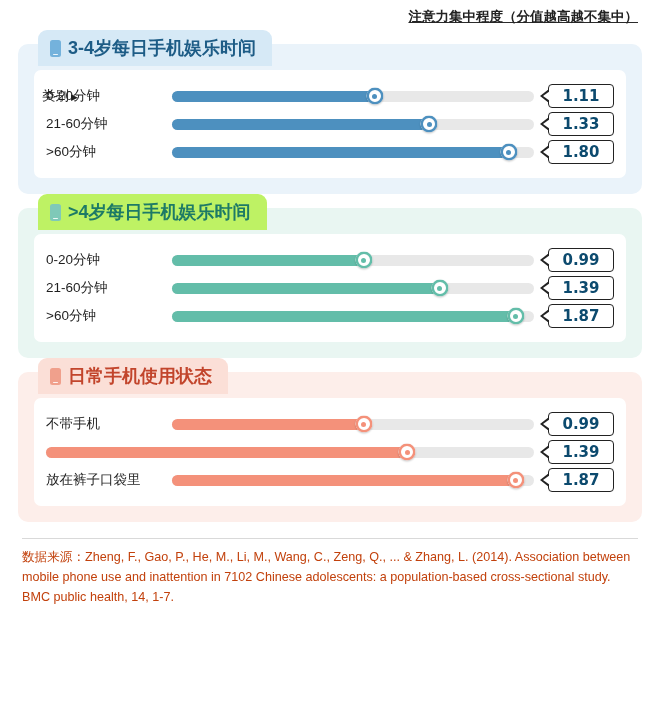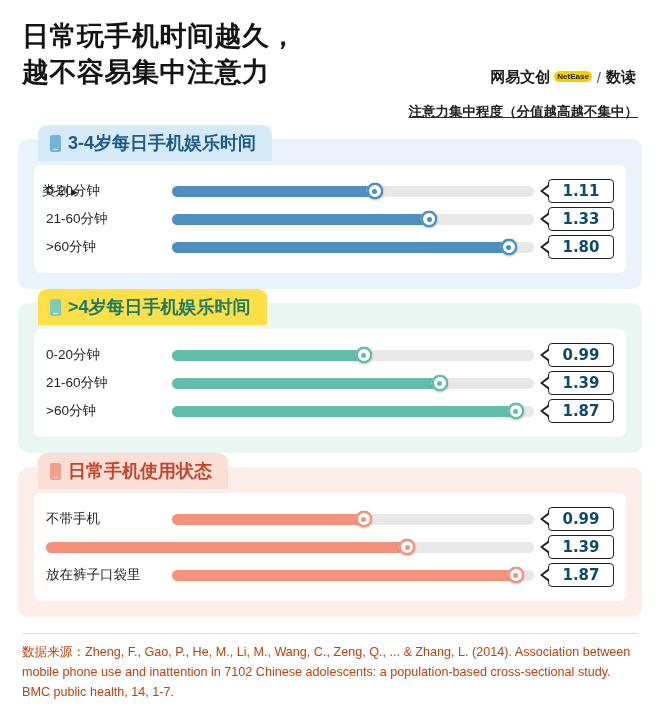--- a/index.html
+++ b/index.html
@@ -53,21 +53,21 @@
   .g3 .group-body { background:#fdeeea; }
 
   .tab {
     position:absolute; top:-14px; left:0; z-index:3;
     display:flex; align-items:center; gap:7px;
     padding: 6px 16px 6px 12px;
     border-radius: 9px 9px 0 0;
     font-size: 18px; font-weight:bold;margin-left:20px;
   }
   .g1 .tab { background:#d6e9f6; color:#1d5c86; }
-  .g2 .tab { background:#fde047; color:#1d7a66; }
+  .g2 .tab { background:#bef264; color:#1d7a66; }
   .g3 .tab { background:#fbdfd7; color:#c2452c; }
 
   .phone-ic { width:11px; height:17px; border-radius:2.5px; display:block; position:relative; }
   .g1 .phone-ic { background:#74b2dc; }
   .g2 .phone-ic { background:#7fc9b8; }
   .g3 .phone-ic { background:#f0a08c; }
   .phone-ic::after {
     content:""; position:absolute; left:3px; bottom:1.5px;
     width:5px; height:1.5px; border-radius:1px; background:rgba(255,255,255,.85);
   }
@@ -139,32 +139,20 @@
     padding: 9px 4px 0 4px;
     font-size: 12.6px; line-height: 1.58; color: #c2410c;
     font-family:"Liberation Sans", sans-serif;
   }
 </style>
 </head>
 <body>
 
 <div class="page">
 
-  <div class="header">
-    <div class="title">
-      <div>日常玩手机时间越久，</div>
-      <div>越不容易集中注意力</div>
-    </div>
-    <div class="brand">
-      <span>网易文创</span>
-      <span class="netease-badge">NetEase</span>
-      <span class="slash">/</span>
-      <span>数读</span>
-    </div>
-  </div>
 
   <div class="legend-row">
     <div></div>
     <div class="legend-right">注意力集中程度（分值越高越不集中）</div>
   </div>
 
   <div class="group g1">
     <div class="tab">
       <span class="phone-ic"></span>
       <span>3-4岁每日手机娱乐时间</span>

